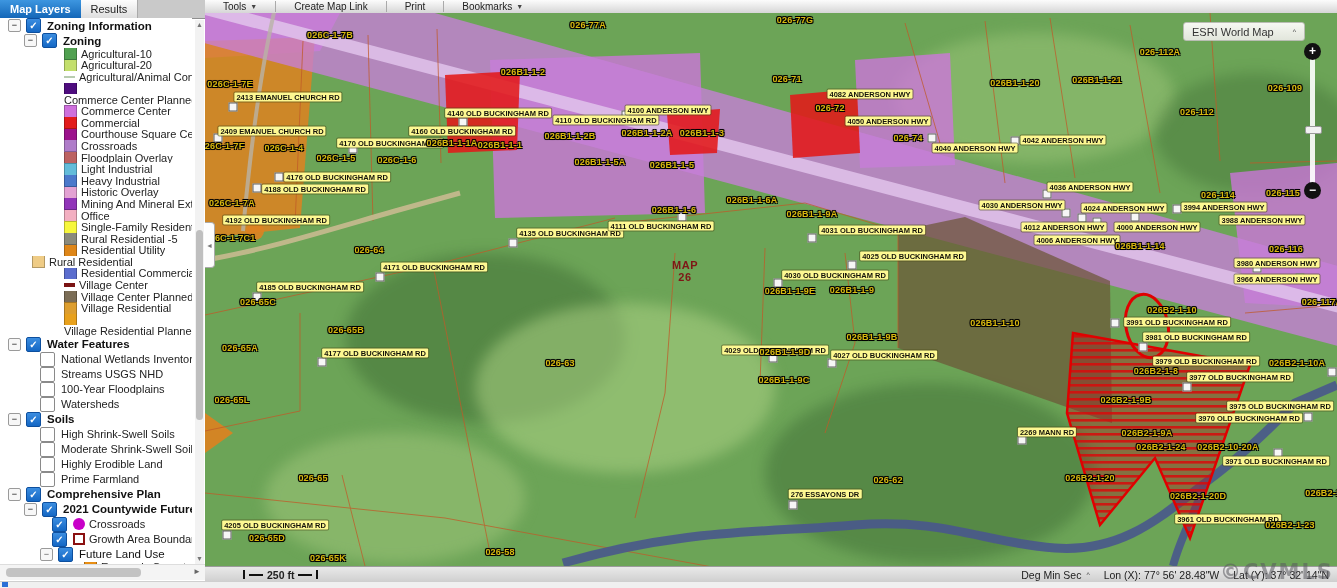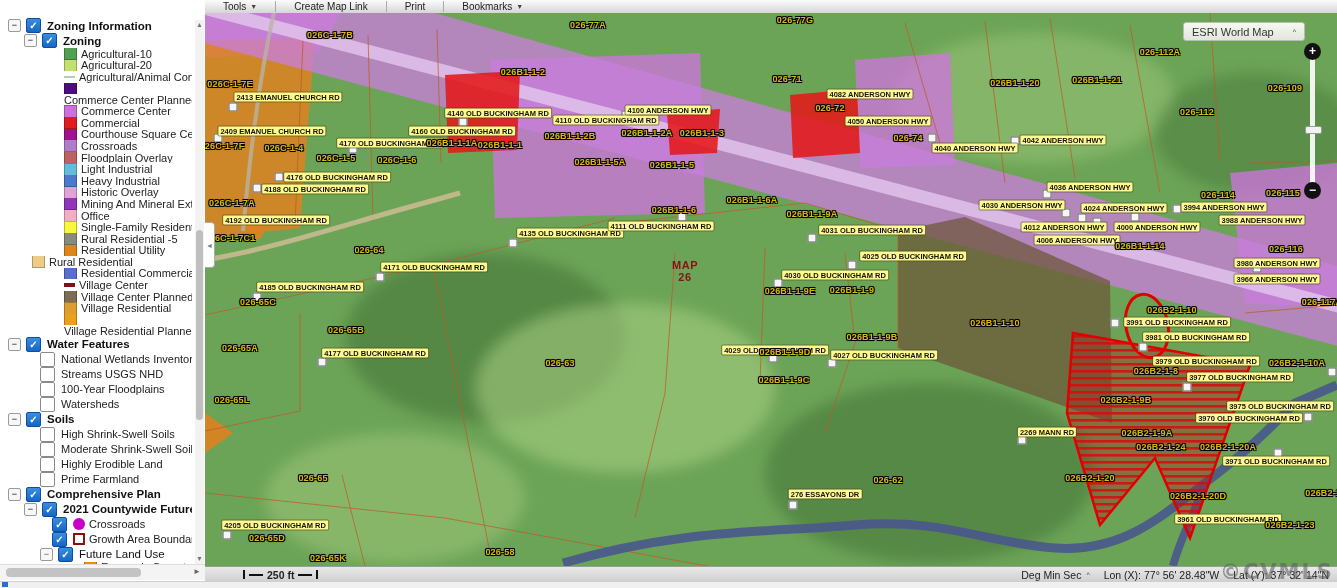--- a/index.html
+++ b/index.html
@@ -69,20 +69,24 @@
   #footer{position:absolute;left:0;top:581px;width:1337px;height:7px;background:#f0f0f0;border-top:1px solid #cfcfcf;}
   #footer-dot{position:absolute;left:2px;top:582px;width:6px;height:5px;background:#2a6fd6;}
   #watermark{position:absolute;right:3px;top:560px;font-size:21px;font-weight:bold;color:rgba(90,90,95,.55);letter-spacing:2px;z-index:60;font-family:"DejaVu Sans",sans-serif;}
 </style>
 </head>
 <body>
 
 <div id="app">
 
   <div id="sidebar">
+    <div id="tabbar">
+        <div class="tab active">Map Layers</div>
+        <div class="tab inactive">Results</div>
+      </div>
     <div id="layer-tree">
         <div class="trow group" style="padding-left: 8px;">
           <span class="expander">−</span>
       <span class="cb on">✓</span>
           <span class="tlabel">Zoning Information</span>
         </div>
         <div class="trow group" style="padding-left: 24px;">
           <span class="expander">−</span>
       <span class="cb on">✓</span>
           <span class="tlabel">Zoning</span>
@@ -482,21 +486,21 @@
           <div class="plabel" style="left: 27px; top: 387px;">026-65L</div>
           <div class="plabel" style="left: 355px; top: 350px;">026-63</div>
           <div class="plabel" style="left: 790px; top: 310px;">026B1-1-10</div>
           <div class="plabel" style="left: 1081px; top: 236px;">026-116</div>
           <div class="plabel" style="left: 967px; top: 297px;">026B2-1-10</div>
           <div class="plabel" style="left: 1092px; top: 350px;">026B2-1-10A</div>
           <div class="plabel" style="left: 951px; top: 358px;">026B2-1-8</div>
           <div class="plabel" style="left: 921px; top: 387px;">026B2-1-9B</div>
           <div class="plabel" style="left: 942px; top: 420px;">026B2-1-9A</div>
           <div class="plabel" style="left: 956px; top: 434px;">026B2-1-24</div>
-          <div class="plabel" style="left: 1023px; top: 434px;">026B2-1-20A</div>
+          <div class="plabel" style="left: 1023px; top: 434px;">026B2-10-20A</div>
           <div class="plabel" style="left: 1117px; top: 289px;">026-117A</div>
           <div class="plabel" style="left: 108px; top: 465px;">026-65</div>
           <div class="plabel" style="left: 62px; top: 525px;">026-65D</div>
           <div class="plabel" style="left: 123px; top: 545px;">026-65K</div>
           <div class="plabel" style="left: 295px; top: 539px;">026-58</div>
           <div class="plabel" style="left: 683px; top: 467px;">026-62</div>
           <div class="plabel" style="left: 993px; top: 483px;">026B2-1-20D</div>
           <div class="plabel" style="left: 1125px; top: 480px;">026B2-1-22</div>
           <div class="plabel" style="left: 885px; top: 465px;">026B2-1-20</div>
           <div class="plabel" style="left: 1085px; top: 512px;">026B2-1-23</div>

